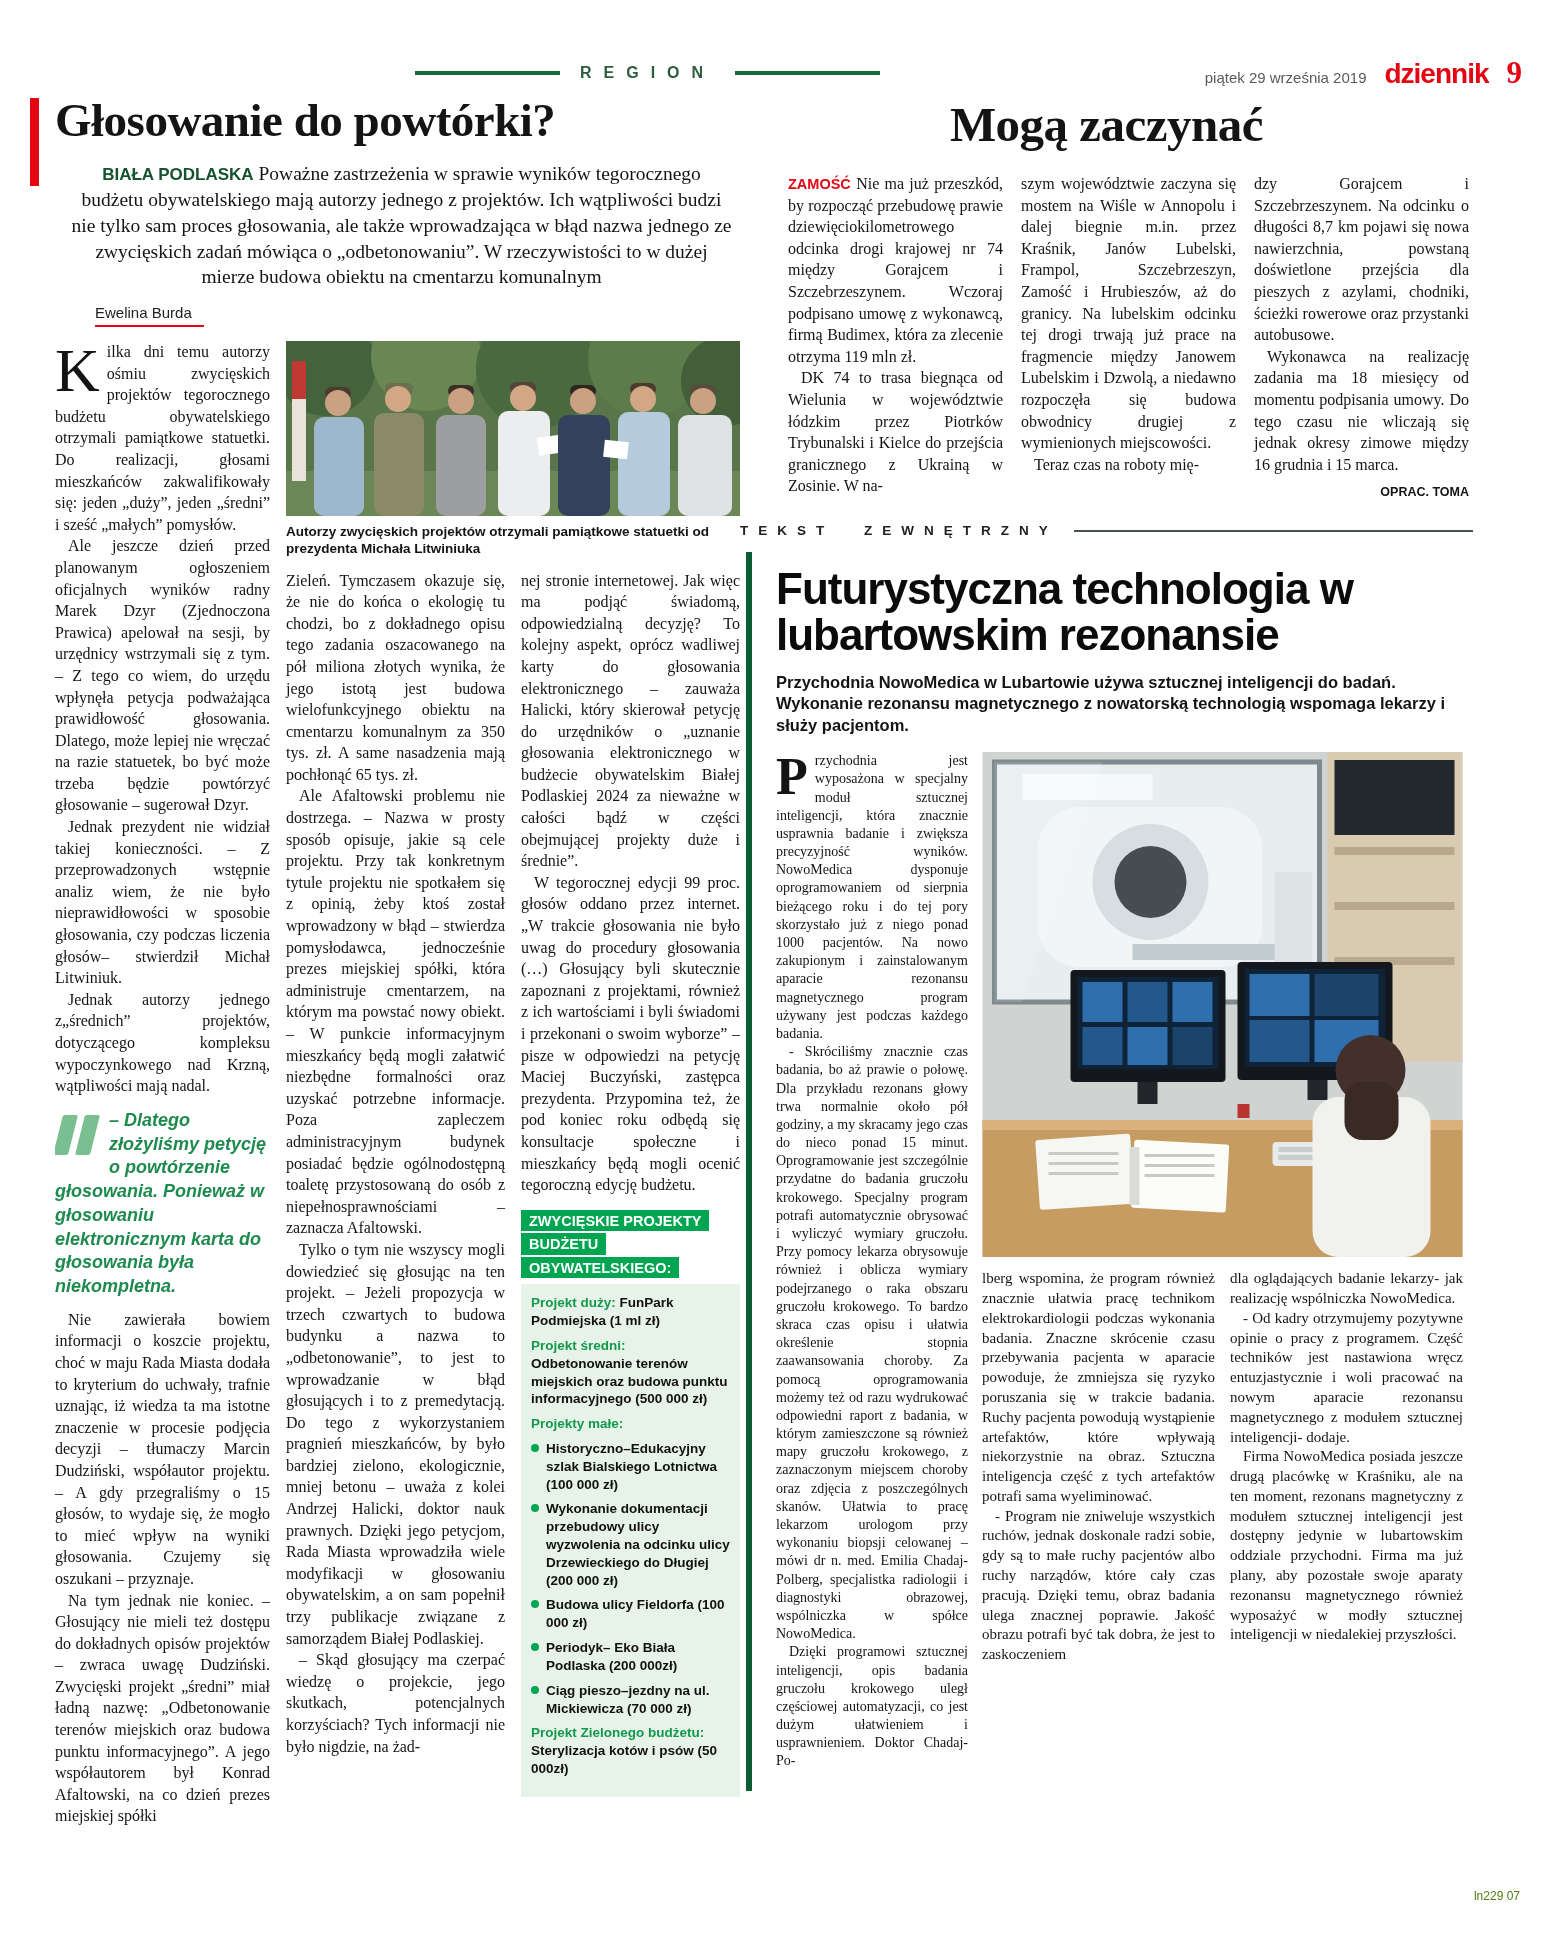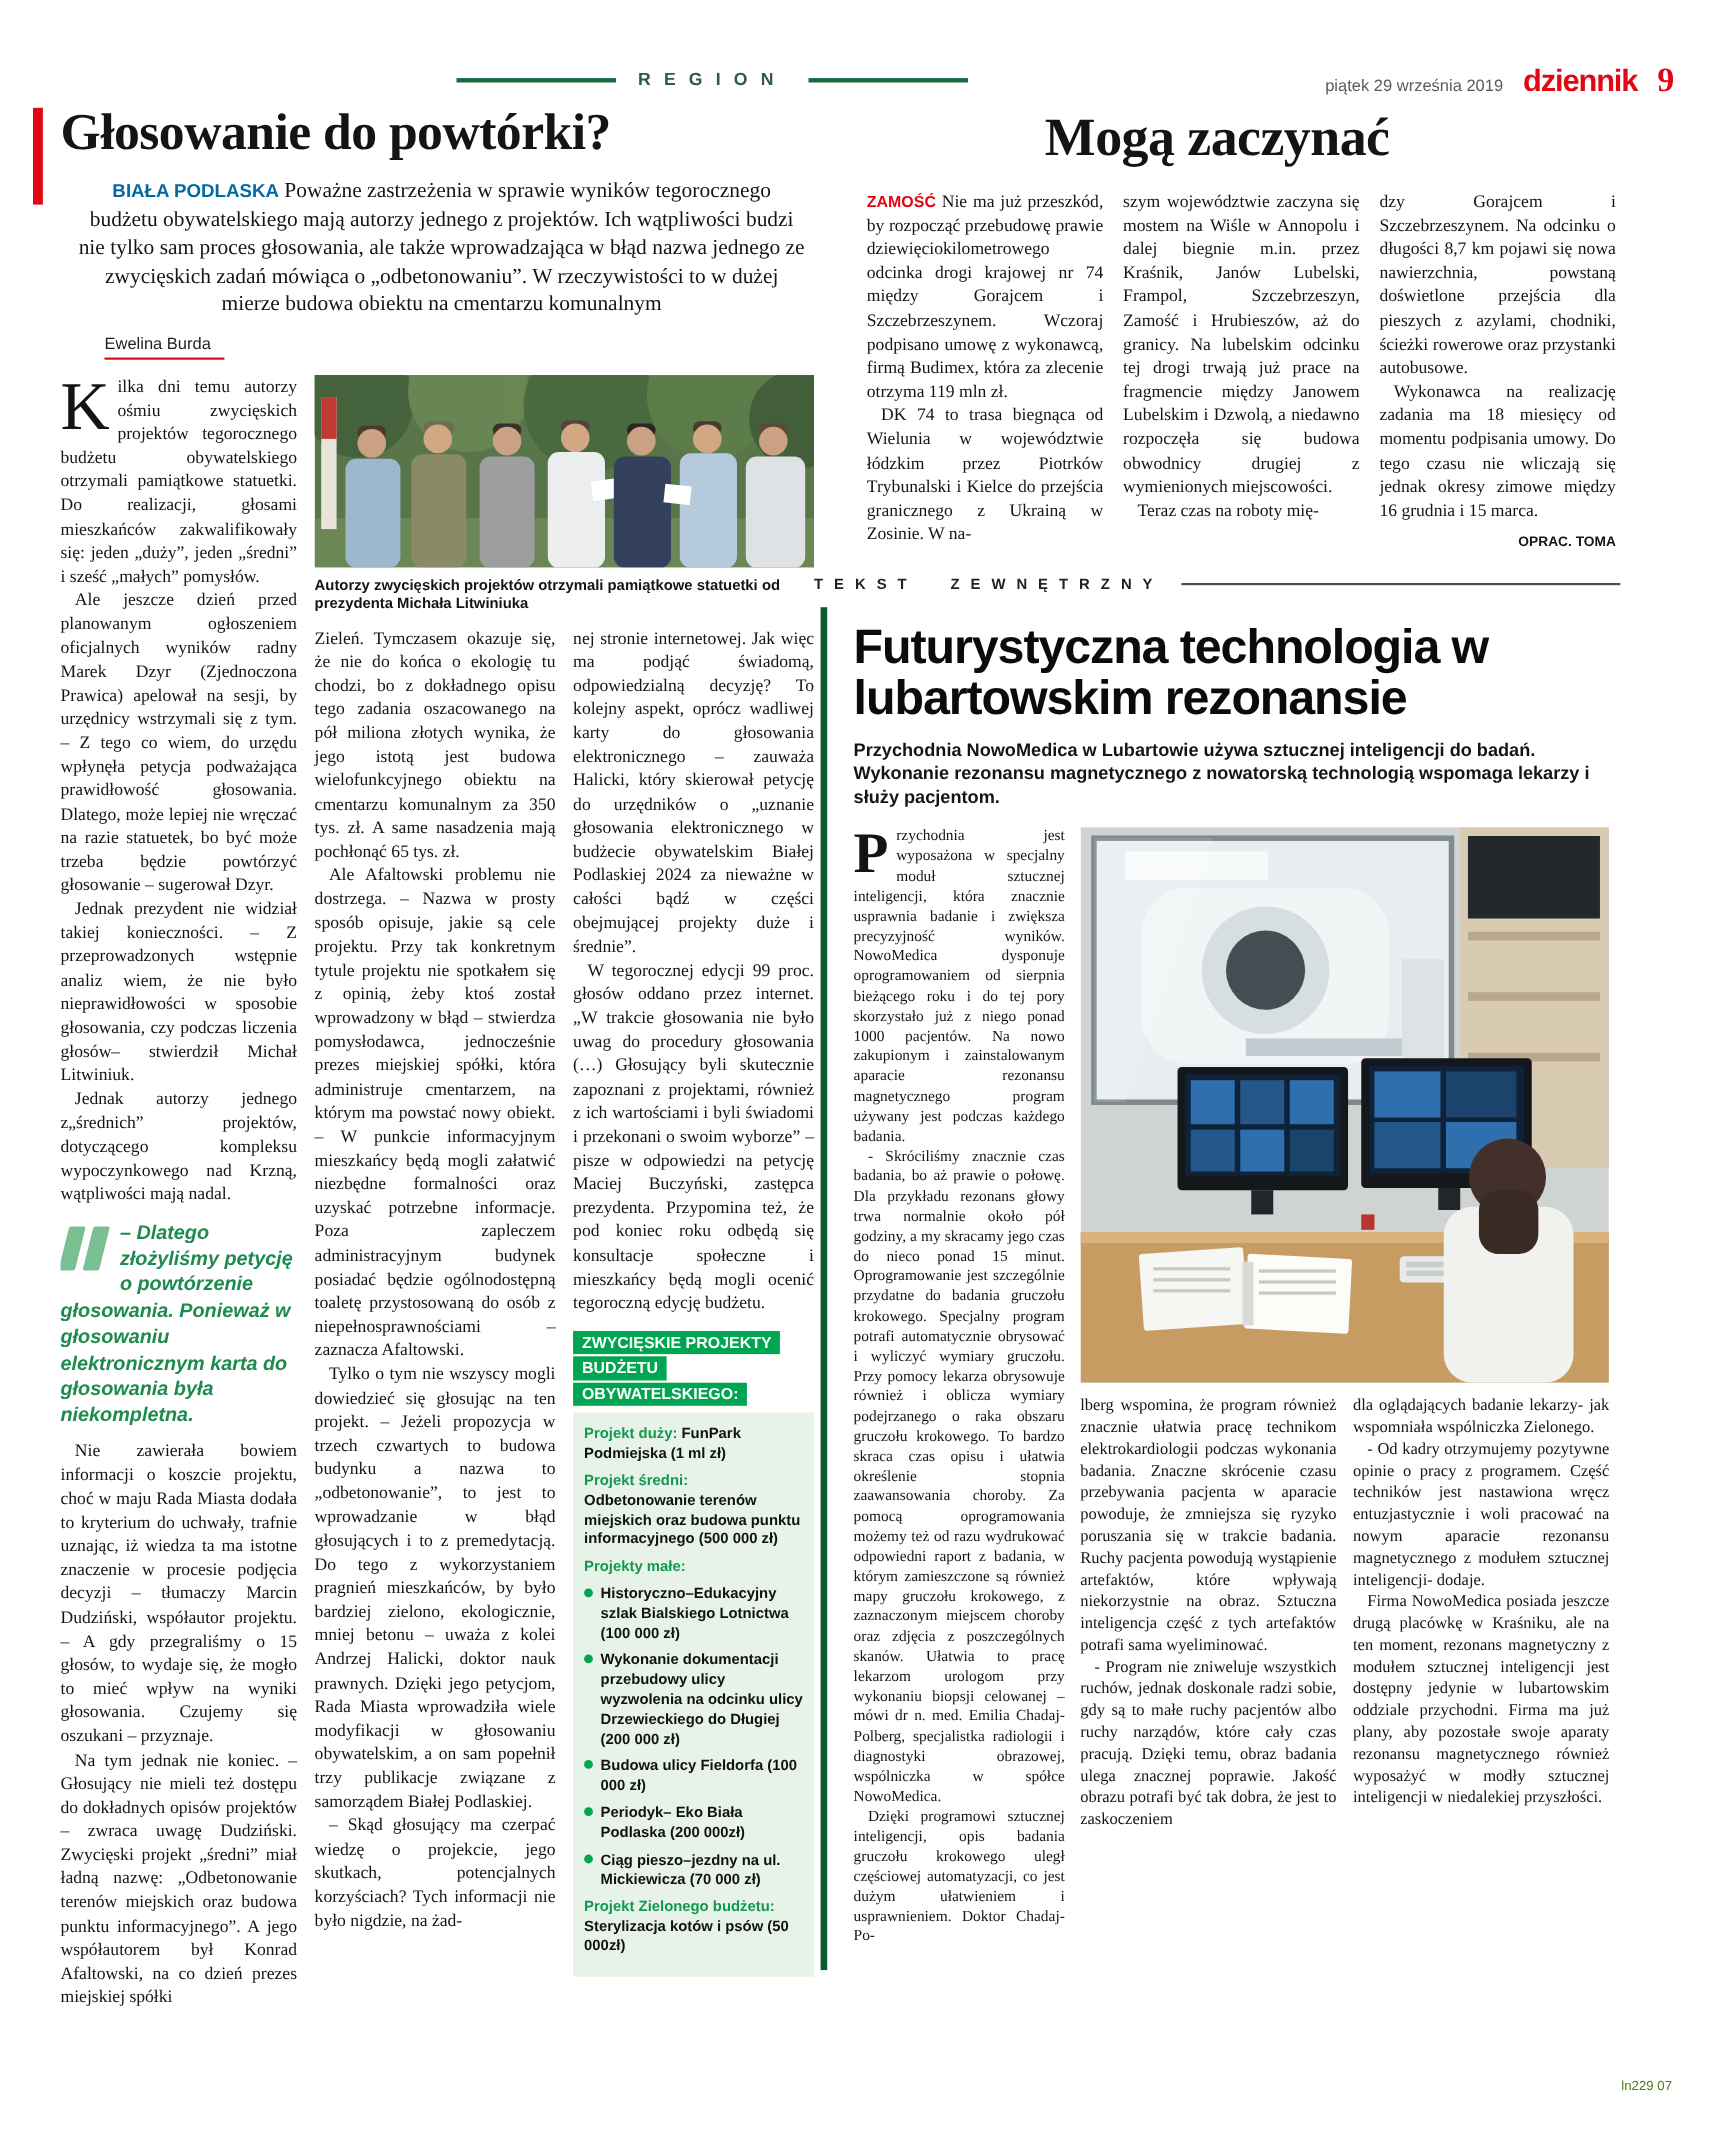--- a/index.html
+++ b/index.html
@@ -21,21 +21,21 @@
   .red-bar{position:absolute;left:30px;top:98px;width:9px;height:88px;background:#e30613;}
 
   
   .main{position:absolute;top:96px;left:55px;width:1468px;display:flex;}
   .left-col{width:685px;}
   .right-col{width:733px;}
 
   
   .la-title{font-size:47px;font-weight:700;letter-spacing:-0.5px;margin:0 0 16px 0;line-height:1.05;}
   .la-lead{font-size:19.5px;line-height:1.32;text-align:center;margin:0 6px 14px 14px;}
-  .lead-tag{color:#0369a1;font-family:"Liberation Sans",sans-serif;font-weight:700;font-size:17px;text-align:right;}
+  .lead-tag{color:#14532d;font-family:"Liberation Sans",sans-serif;font-weight:700;font-size:17px;text-align:right;}
   .la-author-row{margin:4px 0 14px 40px;}
   .la-author{font-family:"Liberation Sans",sans-serif;font-size:15px;color:#222;
              border-bottom:2px solid #e30613;padding:0 12px 4px 0;display:inline-block;}
 
   .la-body{display:flex;gap:16px;}
   .la-c1{width:215px;}
   .la-right{width:454px;}
   .photo-fig{margin:0;line-height:0;}
   .photo-cap{font-family:"Liberation Sans",sans-serif;font-weight:700;font-size:13.5px;
              line-height:1.28;margin:7px 0 12px;}
@@ -357,21 +357,21 @@
                 <rect x="255" y="352" width="12" height="14" fill="#b8342e"></rect>
               </svg>
             </figure>
 
             <div class="ta-two">
               <div class="ta-c2">
                 <p class="bp">lberg wspomina, że program również znacznie ułatwia pracę technikom elektrokardiologii podczas wykonania badania. Znaczne skrócenie czasu przebywania pacjenta w aparacie powoduje, że zmniejsza się ryzyko poruszania się w trakcie badania. Ruchy pacjenta powodują wystąpienie artefaktów, które wpływają niekorzystnie na obraz. Sztuczna inteligencja część z tych artefaktów potrafi sama wyeliminować.</p>
                 <p class="bp">- Program nie zniweluje wszystkich ruchów, jednak doskonale radzi sobie, gdy są to małe ruchy pacjentów albo ruchy narządów, które cały czas pracują. Dzięki temu, obraz badania ulega znacznej poprawie. Jakość obrazu potrafi być tak dobra, że jest to zaskoczeniem</p>
               </div>
               <div class="ta-c3">
-                <p class="bp">dla oglądających badanie lekarzy- jak wspomniała wspólniczka Zielonego.</p>
+                <p class="bp">dla oglądających badanie lekarzy- jak realizację wspólniczka NowoMedica.</p>
                 <p class="bp">- Od kadry otrzymujemy pozytywne opinie o pracy z programem. Część techników jest nastawiona wręcz entuzjastycznie i woli pracować na nowym aparacie rezonansu magnetycznego z modułem sztucznej inteligencji- dodaje.</p>
                 <p class="bp">Firma NowoMedica posiada jeszcze drugą placówkę w Kraśniku, ale na ten moment, rezonans magnetyczny z modułem sztucznej inteligencji jest dostępny jedynie w lubartowskim oddziale przychodni. Firma ma już plany, aby pozostałe swoje aparaty rezonansu magnetycznego również wyposażyć w modły sztucznej inteligencji w niedalekiej przyszłości.</p>
               </div>
             </div>
           </div>
         </div>
       </article>
     </section>
   </div>
 

